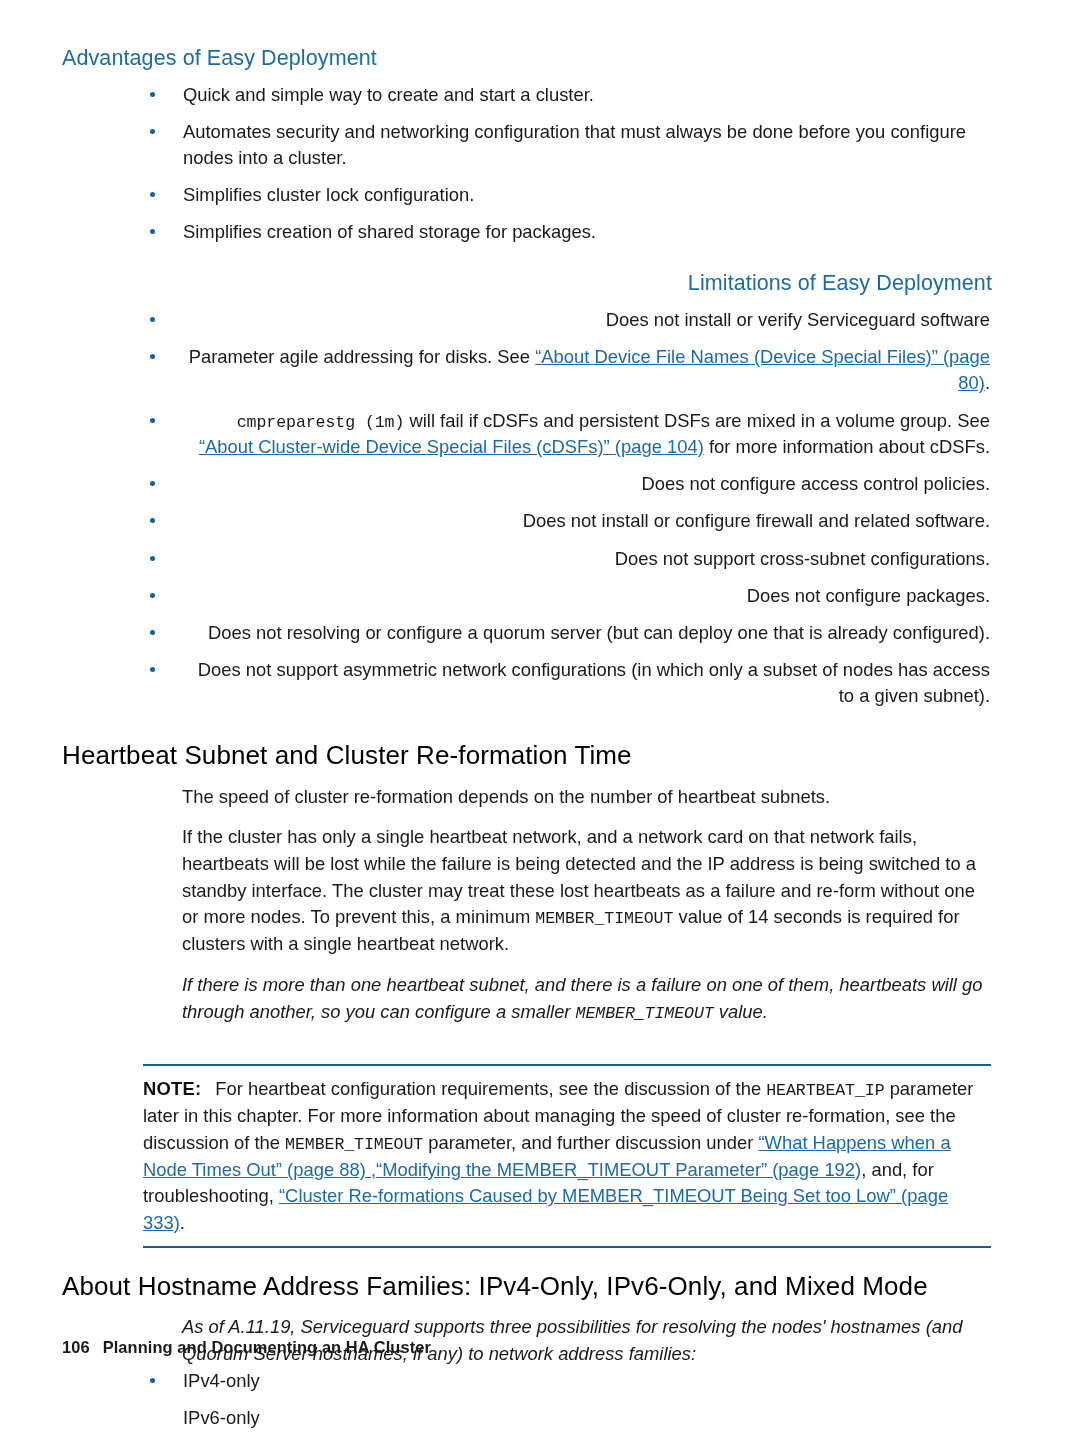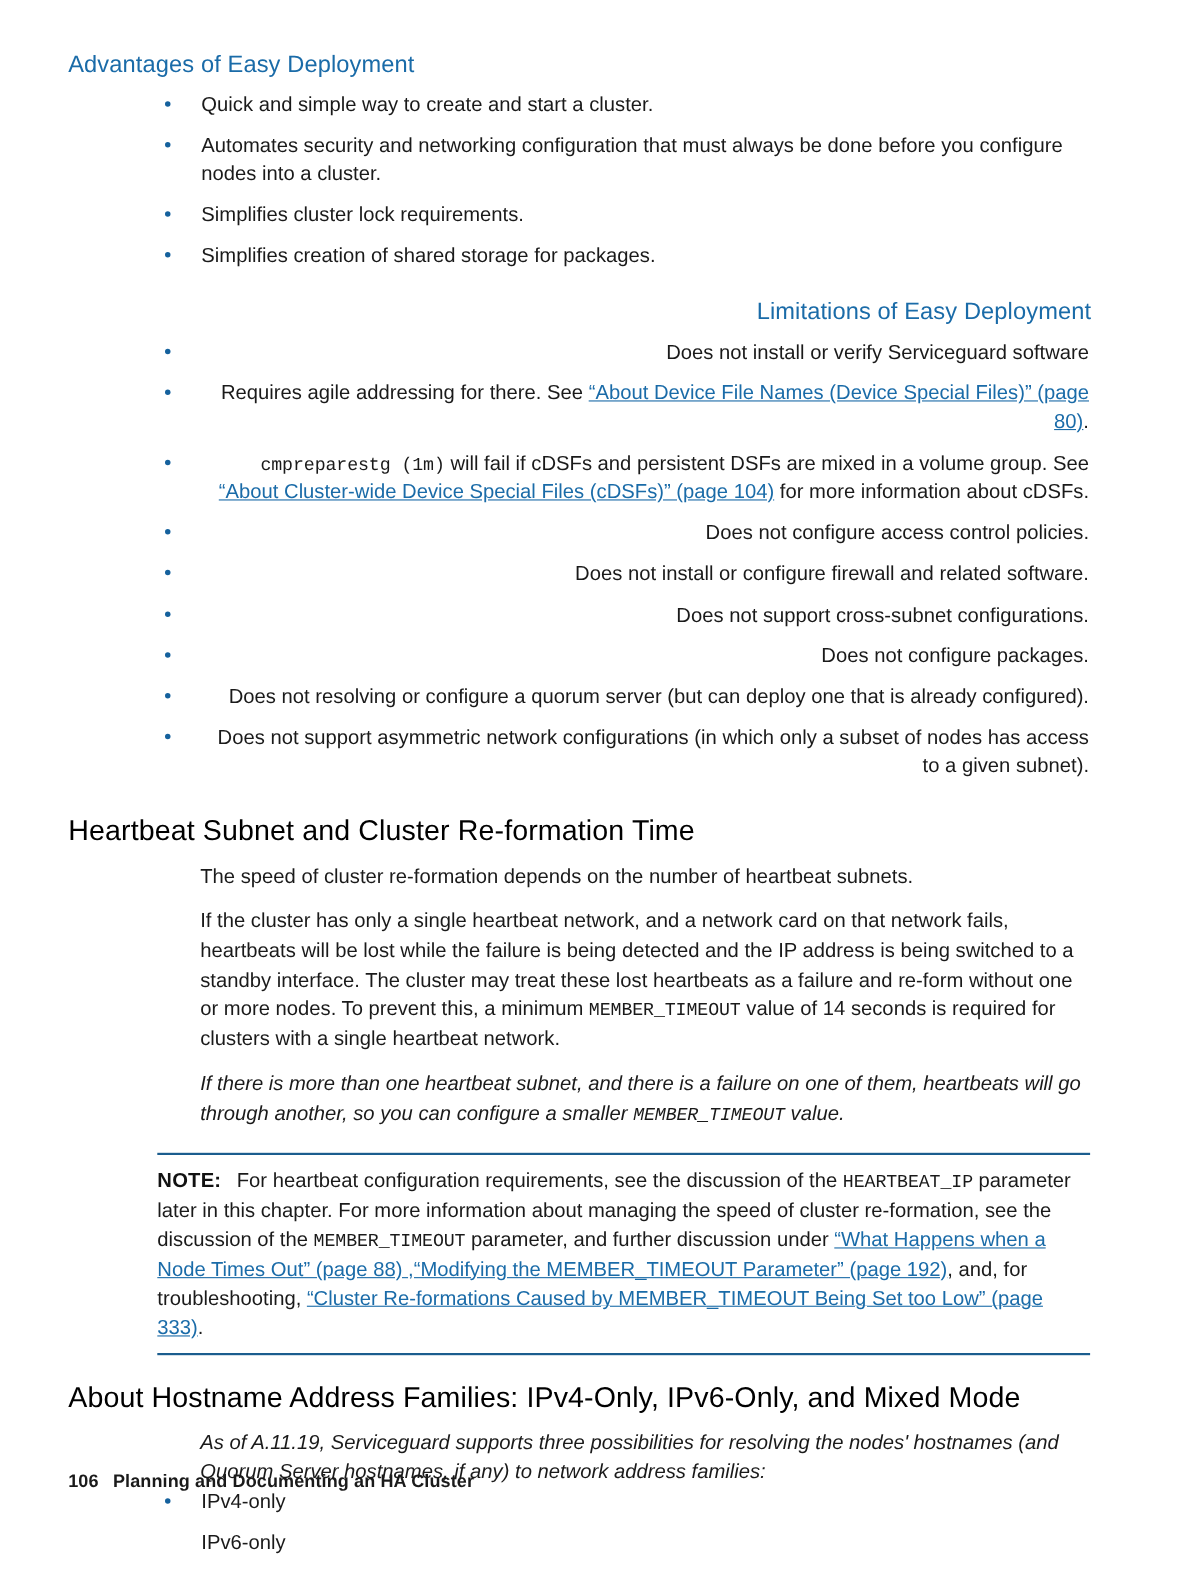--- a/index.html
+++ b/index.html
@@ -95,21 +95,21 @@
   
   .lnk { color: #1a6ba8; }
   .mono {
     font-family: "Liberation Mono", "DejaVu Sans Mono", monospace;
     font-size: 16.6px;
     letter-spacing: -0.1px;
   }
 
   
   .note {
-    margin: 22px 0 0 81px;
+    margin: 38px 0 0 81px;
     max-width: 848px;
     border-top: 2.5px solid #1b5d8e;
     border-bottom: 2.5px solid #1b5d8e;
     padding: 10px 0 9px 0;
   }
   .note p {
     margin: 0;
     font-size: 18.4px;
     line-height: 1.45;
   }
@@ -145,41 +145,41 @@
       <li>
         <span class="dot"></span>
         <span>Quick and simple way to create and start a cluster.</span>
       </li>
       <li>
         <span class="dot"></span>
         <span>Automates security and networking configuration that must always be done before you configure nodes into a cluster.</span>
       </li>
       <li>
         <span class="dot"></span>
-        <span>Simplifies cluster lock requirements.</span>
+        <span>Simplifies cluster lock configuration.</span>
       </li>
       <li>
         <span class="dot"></span>
         <span>Simplifies creation of shared storage for packages.</span>
       </li>
     </ul>
   </section>
 
   <section class="sec-limitations">
     <h2 class="h2">Limitations of Easy Deployment</h2>
 
     <ul class="bullets">
       <li>
         <span class="dot"></span>
         <span>Does not install or verify Serviceguard software</span>
       </li>
 
       <li>
         <span class="dot"></span>
-        <span>Requires agile addressing for there. See </span><a class="lnk" href="#">“About Device File Names (Device Special Files)” (page 80)</a><span>.</span>
+        <span>Parameter agile addressing for disks. See </span><a class="lnk" href="#">“About Device File Names (Device Special Files)” (page 80)</a><span>.</span>
       </li>
 
       <li>
         <span class="dot"></span>
         <span class="mono">cmpreparestg (1m)</span><span> will fail if cDSFs and persistent DSFs are mixed in a volume group. See </span><a class="lnk" href="#">“About Cluster-wide Device Special Files (cDSFs)” (page 104)</a><span> for more information about cDSFs.</span>
       </li>
 
       <li>
         <span class="dot"></span>
         <span>Does not configure access control policies.</span>

